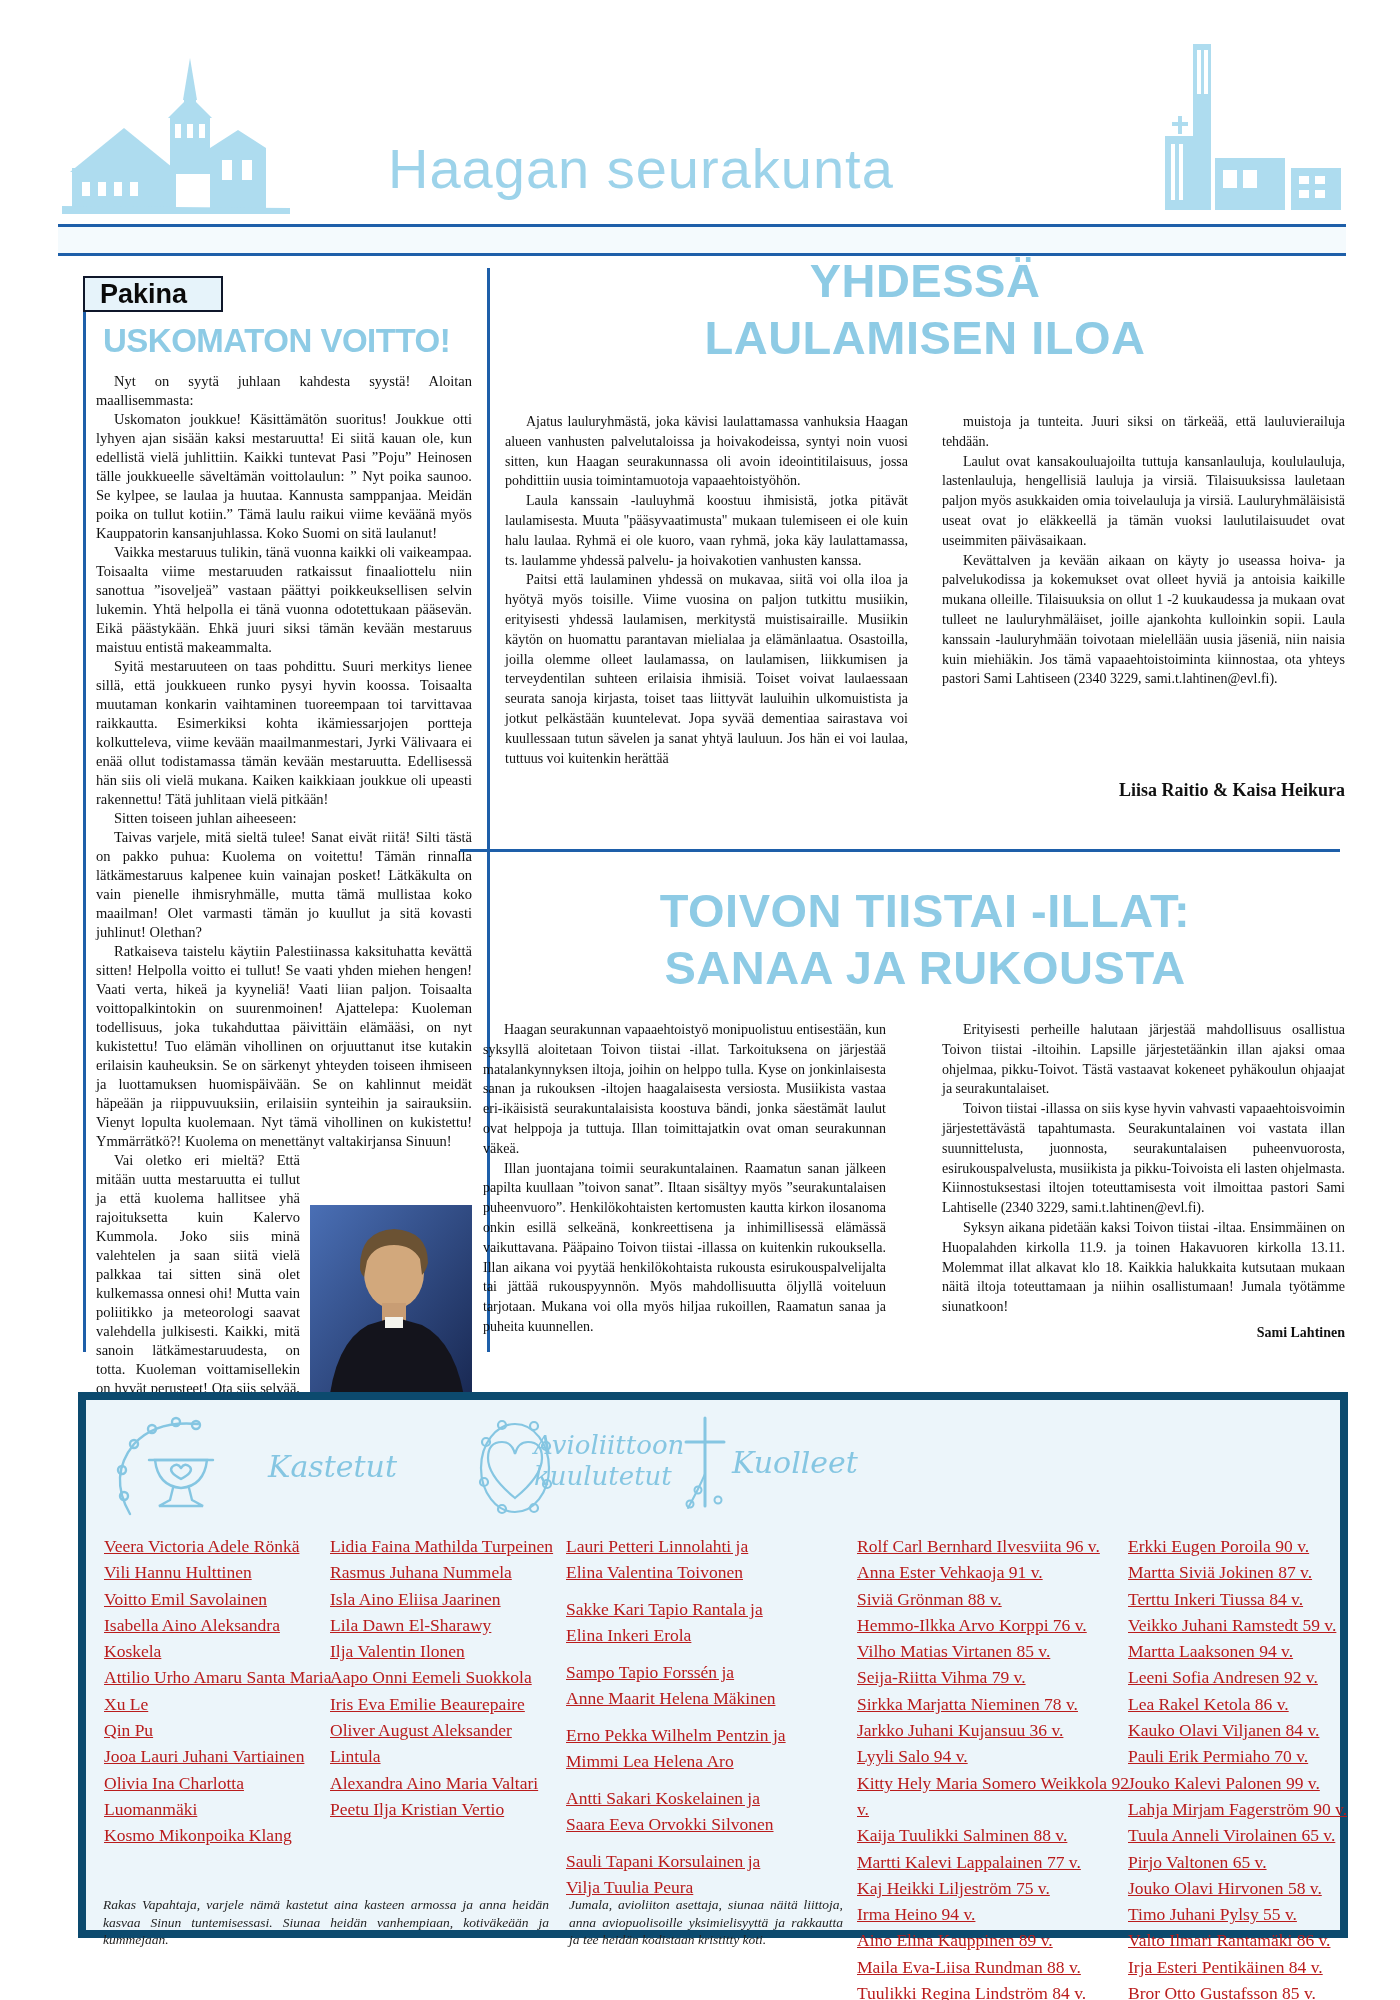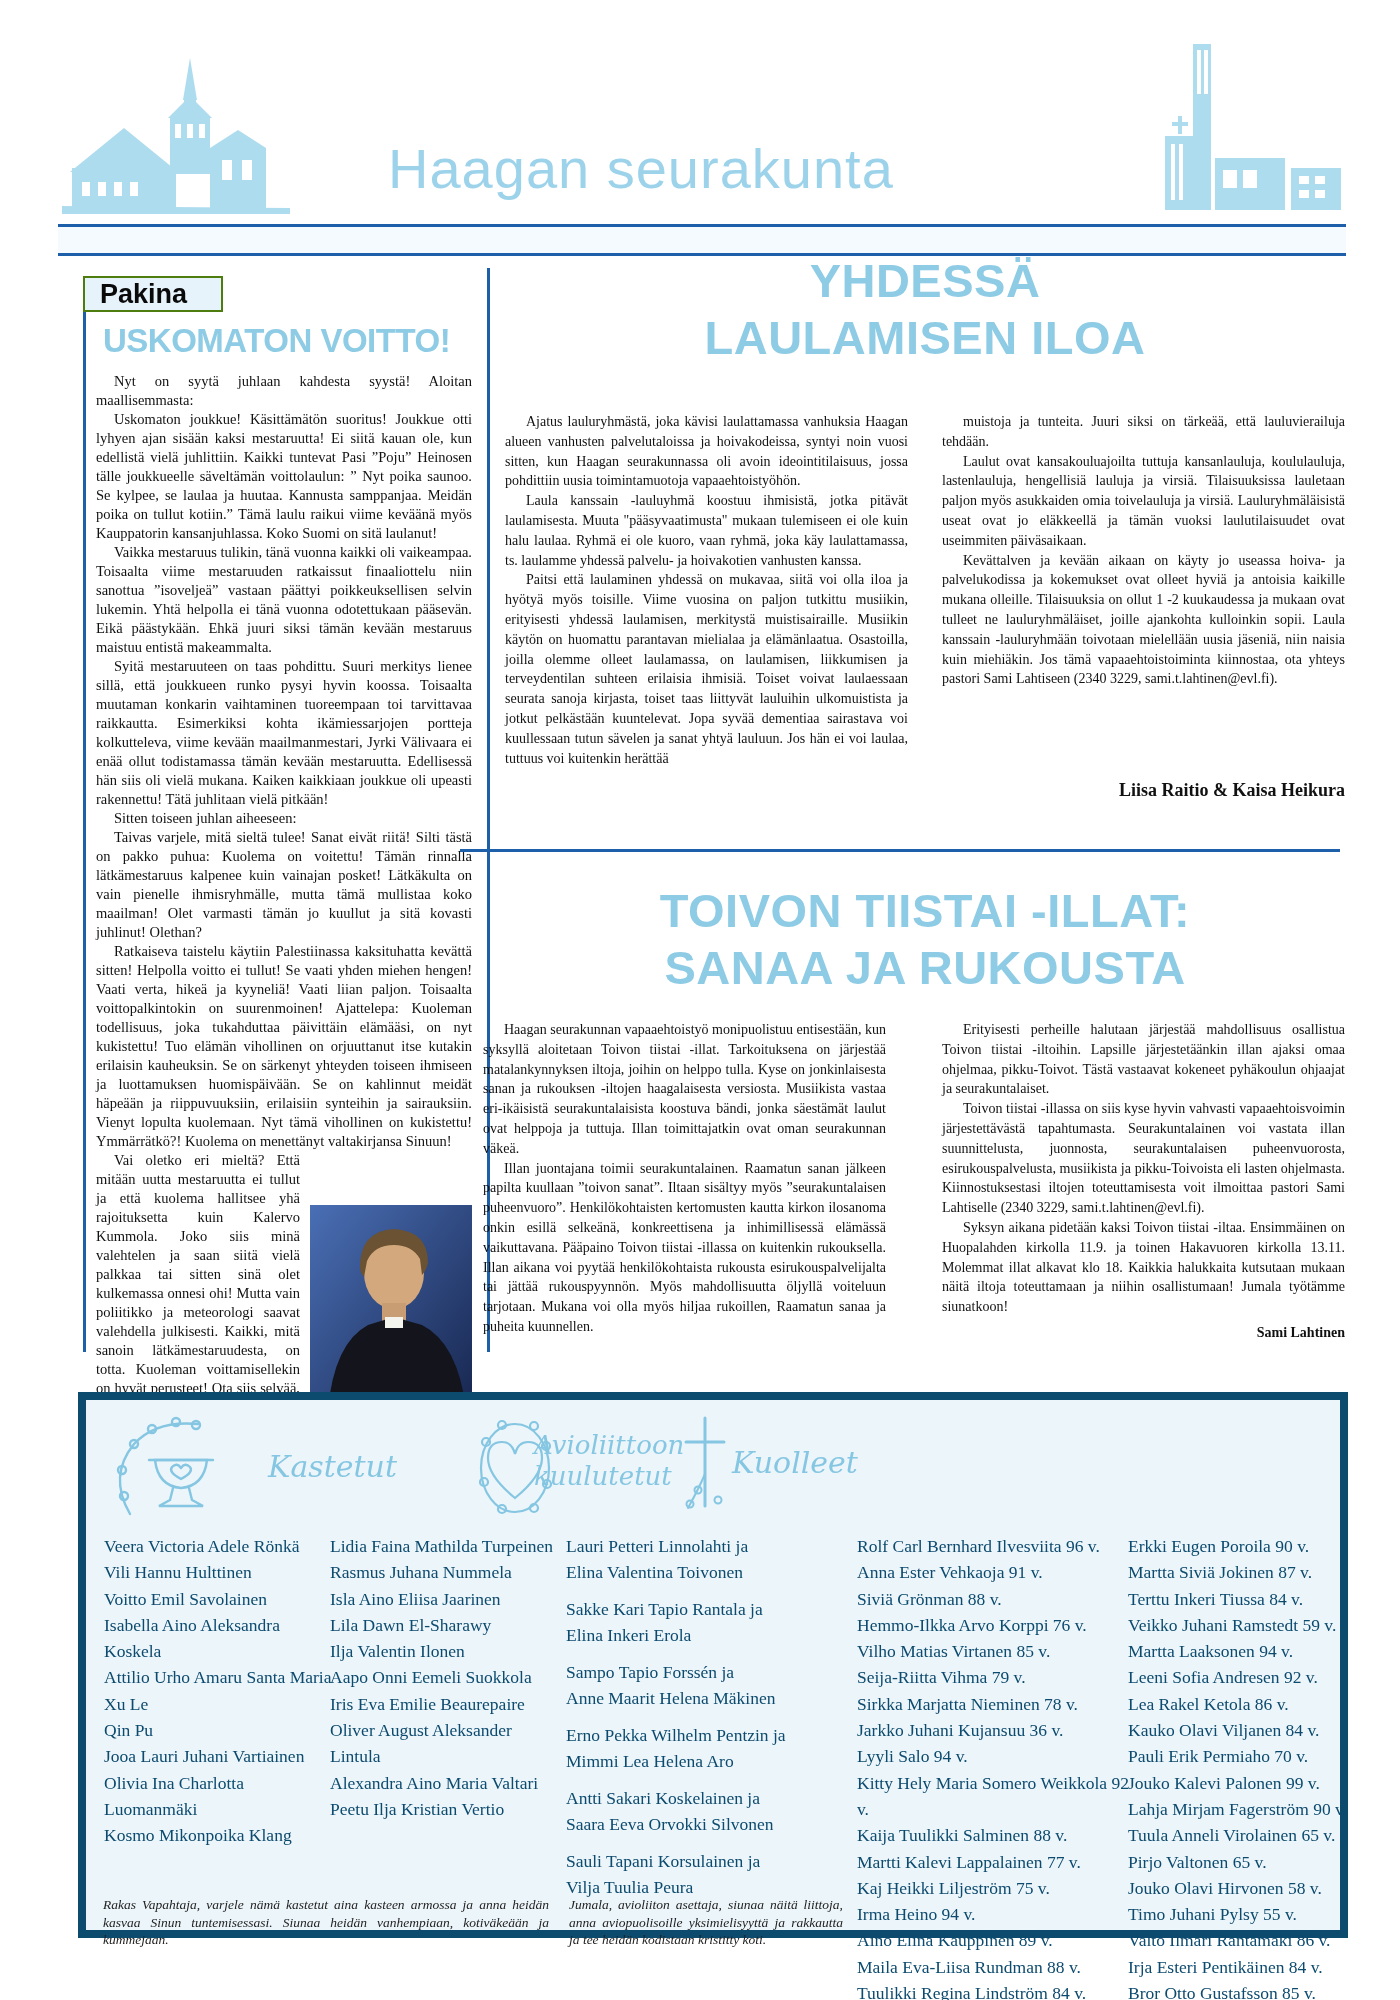--- a/index.html
+++ b/index.html
@@ -17,21 +17,21 @@
   }
   .church-left  { position:absolute; left:62px;  top:56px;  width:228px; height:158px; }
   .church-right { position:absolute; left:1135px; top:40px; width:212px; height:174px; }
   .band {
     position:absolute; left:58px; top:224px; width:1288px; height:32px;
     background:#f4fafd; border-top:3px solid #1e5fa9; border-bottom:3px solid #1e5fa9;
   }
   
   .pakina-tab {
     position:absolute; left:83px; top:276px; width:140px; height:36px;
-    background:#e6f3fa; border:2px solid #4d7c0f; color:#0a0a0a;
+    background:#e6f3fa; border:2px solid #0f172a; color:#0a0a0a;
     font-family:"Liberation Sans", sans-serif; font-weight:bold; font-size:27px;
     line-height:32px; padding-left:15px;
   }
   .pakina-left-border { position:absolute; left:83px; top:312px; width:3px; height:1040px; background:#1e5fa9; }
   .pakina-headline {
     position:absolute; left:103px; top:322px; width:370px;
     font-family:"Liberation Sans", sans-serif; font-weight:bold; font-size:33px;
     color:#8ecbe5; letter-spacing:-0.5px; white-space:nowrap;
   }
   .pakina-body {
@@ -71,21 +71,21 @@
   .reg-script {
     position:absolute; font-family:"DejaVu Serif", serif; font-style:italic;
     color:#85c6e2; font-size:30px; line-height:34px;
   }
   .script-baptized { left:182px; top:50px; }
   .script-banns { left:448px; top:30px; font-size:26px; line-height:31px; }
   .script-deceased { left:646px; top:46px; }
   .icon-baptized { position:absolute; left:14px;  top:14px; width:160px; height:112px; }
   .icon-banns    { position:absolute; left:386px; top:16px; width:86px;  height:104px; }
   .icon-deceased { position:absolute; left:592px; top:12px; width:54px;  height:102px; }
-  .name-col { position:absolute; top:133px; font-size:17.5px; line-height:26.3px; color:#0c4a6e; }
+  .name-col { position:absolute; top:133px; font-size:17.5px; line-height:26.3px; color:#b91c1c;text-decoration:underline; }
   .nc-k1 { left:18px;  width:240px; }
   .nc-k2 { left:244px; width:230px; }
   .nc-banns { left:480px; width:300px; line-height:26px; }
   .nc-banns > div { margin-bottom:11px; }
   .nc-d1 { left:771px;  width:275px; }
   .nc-d2 { left:1042px; width:240px; }
   .prayer {
     position:absolute; top:496px; font-style:italic; font-size:13.5px;
     line-height:17.5px; color:#222; text-align:justify;
   }

